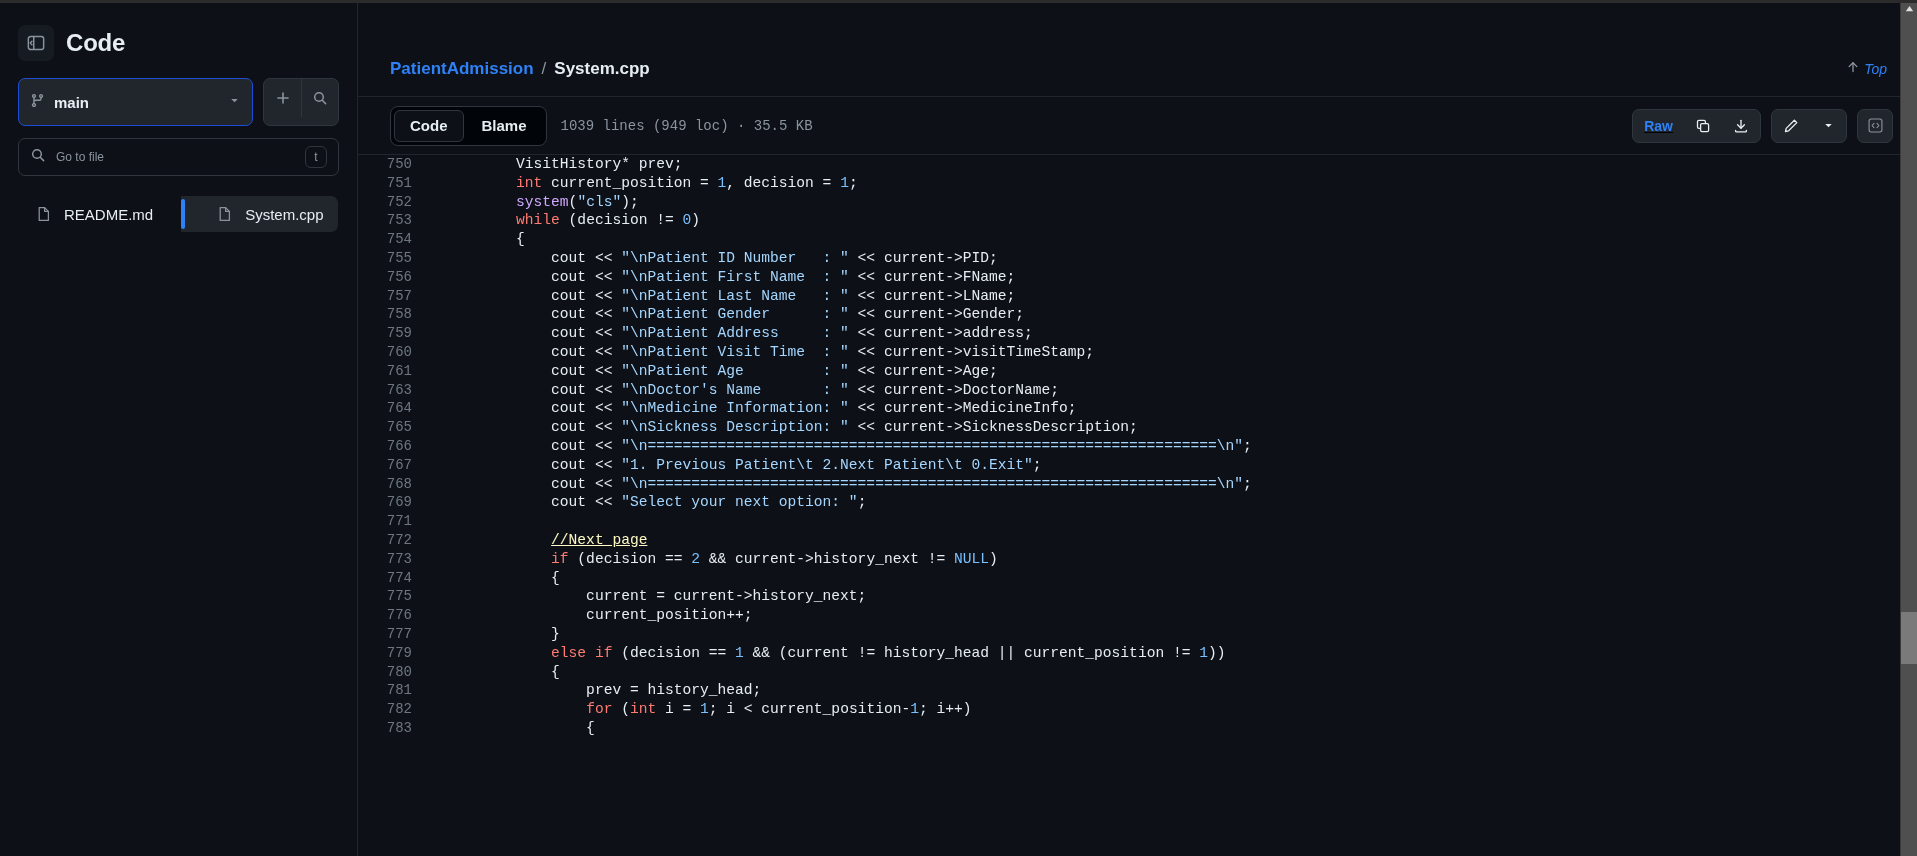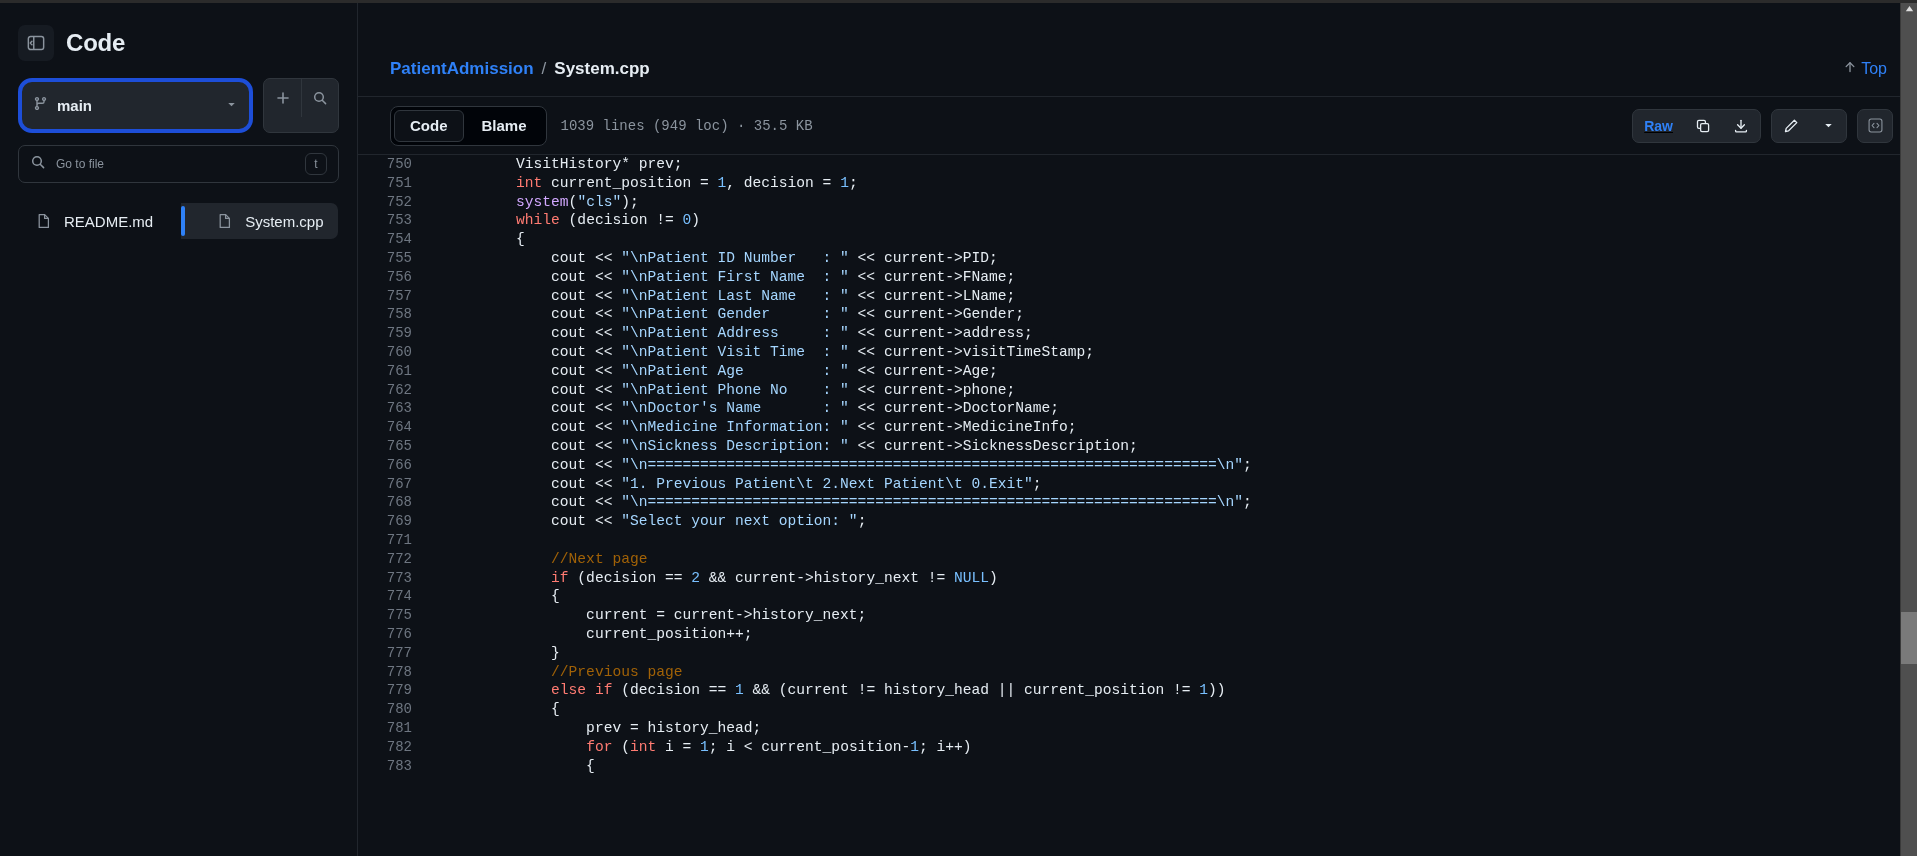--- a/index.html
+++ b/index.html
@@ -59,24 +59,24 @@
   }
 
   .branch-row {
     display: flex;
     gap: 10px;
     padding: 6px 18px 0 18px;
     align-items: stretch;
   }
   .branch-select {
     flex: 1;
-    height: 55px;
+    height: 48px;
     background: #21262d;
-    border: 4px solid #1d4ed8;
-    border-radius: 14px;
+    border: 1px solid #1d4ed8;
+    border-radius: 7px;
     display: flex;
     align-items: center;
     padding: 0 11px;
     gap: 9px;
     cursor: pointer;
   }
   .branch-name {
     font-size: 15px;
     font-weight: 700;
     color: #e6edf3;
@@ -198,24 +198,25 @@
     cursor: pointer;
   }
   .crumb-sep { color: #8b949e; font-size: 17px; }
   .crumb-file { color: #e6edf3; font-size: 17px; font-weight: 700; }
   .spacer { flex: 1; }
   .top-link {
     display: flex;
     align-items: center;
     gap: 4px;
     color: #2f81f7;
-    font-size: 16px;
+    font-size: 14px;
     cursor: pointer;
     text-decoration: none;
     padding-right: 6px;
+    font-style: italic;
   }
 
   .file-toolbar {
     height: 58px;
     min-height: 58px;
     display: flex;
     align-items: center;
     padding: 0 24px 0 32px;
     gap: 14px;
     border-bottom: 1px solid #21262d;
@@ -327,21 +328,21 @@
     padding-left: 16px;
     color: #e6edf3;
     white-space: pre;
     vertical-align: top;
   }
 
   
   .kw   { color: #ff7b72; }
   .num  { color: #79c0ff; }
   .str  { color: #a5d6ff; }
-  .cmt  { color: #a16207; }
+  .cmt  { color: #fef9c3; text-decoration: underline; }
   .fn   { color: #d2a8ff; }
   .cst  { color: #79c0ff; }
   .pl   { color: #e6edf3; }
 
   
   .inner-scroll {
     position: absolute;
     right: 3px;
     top: 0;
     width: 9px;
@@ -590,24 +591,20 @@
             </tr>
             <tr>
               <td class="ln">760</td>
               <td class="lc"><span class="pl">            cout &lt;&lt; </span><span class="str">"\nPatient Visit Time  : "</span><span class="pl"> &lt;&lt; current-&gt;visitTimeStamp;</span></td>
             </tr>
             <tr>
               <td class="ln">761</td>
               <td class="lc"><span class="pl">            cout &lt;&lt; </span><span class="str">"\nPatient Age         : "</span><span class="pl"> &lt;&lt; current-&gt;Age;</span></td>
             </tr>
             <tr>
-              <td class="ln">762</td>
-              <td class="lc"><span class="pl">            cout &lt;&lt; </span><span class="str">"\nPatient Phone No    : "</span><span class="pl"> &lt;&lt; current-&gt;phone;</span></td>
-            </tr>
-            <tr>
               <td class="ln">763</td>
               <td class="lc"><span class="pl">            cout &lt;&lt; </span><span class="str">"\nDoctor's Name       : "</span><span class="pl"> &lt;&lt; current-&gt;DoctorName;</span></td>
             </tr>
             <tr>
               <td class="ln">764</td>
               <td class="lc"><span class="pl">            cout &lt;&lt; </span><span class="str">"\nMedicine Information: "</span><span class="pl"> &lt;&lt; current-&gt;MedicineInfo;</span></td>
             </tr>
             <tr>
               <td class="ln">765</td>
               <td class="lc"><span class="pl">            cout &lt;&lt; </span><span class="str">"\nSickness Description: "</span><span class="pl"> &lt;&lt; current-&gt;SicknessDescription;</span></td>
@@ -648,24 +645,20 @@
               <td class="ln">775</td>
               <td class="lc"><span class="pl">                current = current-&gt;history_next;</span></td>
             </tr>
             <tr>
               <td class="ln">776</td>
               <td class="lc"><span class="pl">                current_position++;</span></td>
             </tr>
             <tr>
               <td class="ln">777</td>
               <td class="lc"><span class="pl">            }</span></td>
-            </tr>
-            <tr>
-              <td class="ln">778</td>
-              <td class="lc"><span class="pl">            </span><span class="cmt">//Previous page</span></td>
             </tr>
             <tr>
               <td class="ln">779</td>
               <td class="lc"><span class="pl">            </span><span class="kw">else</span><span class="pl"> </span><span class="kw">if</span><span class="pl"> (decision == </span><span class="num">1</span><span class="pl"> &amp;&amp; (current != history_head || current_position != </span><span class="num">1</span><span class="pl">))</span></td>
             </tr>
             <tr>
               <td class="ln">780</td>
               <td class="lc"><span class="pl">            {</span></td>
             </tr>
             <tr>

